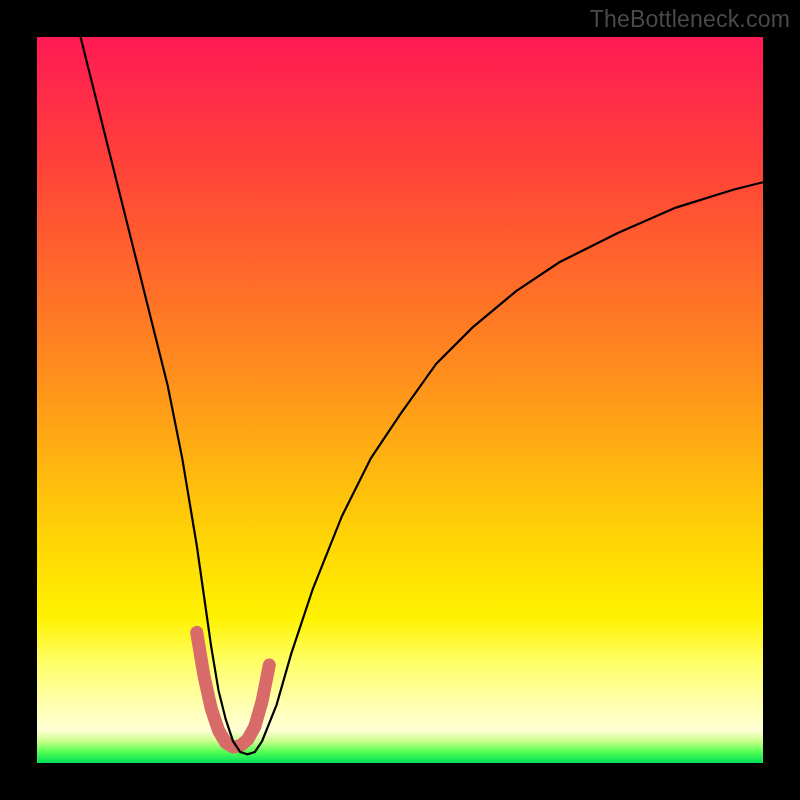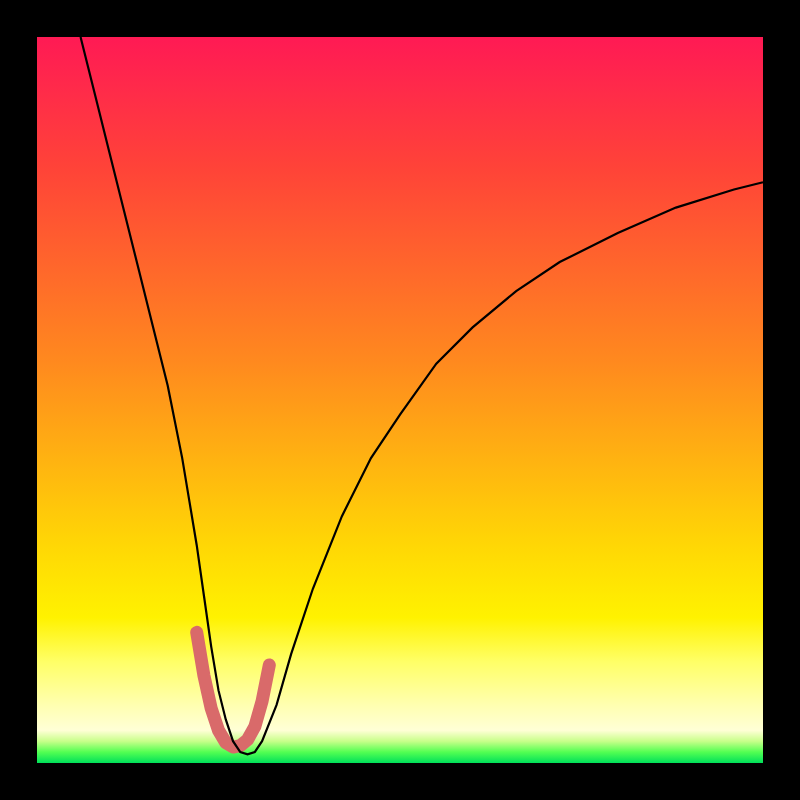--- a/index.html
+++ b/index.html
@@ -66,13 +66,14 @@
 </head>
 <body>
 
 <div class="frame">
   <div class="plot-area">
     <svg class="curve" viewBox="0 0 726 726" preserveAspectRatio="none">
       <path id="valley-path" fill="none" d="M159.72 595.32 L166.98 638.88 L174.24 671.55 L181.50 693.33 L188.76 705.67 L196.02 710.03 L203.28 708.58 L210.54 702.77 L217.80 689.70 L225.06 664.29 L232.32 627.99" stroke="#d96a6a" stroke-width="13" stroke-linecap="round" stroke-linejoin="round"></path>
       <path id="main-path" fill="none" d="M43.56 0.00 L58.08 58.08 L72.60 116.16 L87.12 174.24 L101.64 232.32 L116.16 290.40 L130.68 348.48 L145.20 421.08 L152.46 464.64 L159.72 508.20 L166.98 559.02 L174.24 609.84 L181.50 653.40 L188.76 682.44 L196.02 704.22 L203.28 715.11 L210.54 717.29 L217.80 715.11 L225.06 704.22 L239.58 667.92 L254.10 617.10 L275.88 551.76 L304.92 479.16 L333.96 421.08 L363.00 377.52 L399.30 326.70 L435.60 290.40 L479.16 254.10 L522.72 225.06 L580.80 196.02 L638.88 170.61 L696.96 152.46 L726.00 145.20" stroke="#000000" stroke-width="2.2"></path>
     </svg>
   </div>
+  <div class="watermark">TheBottleneck.com</div>
 </div>
 
 </body></html>

